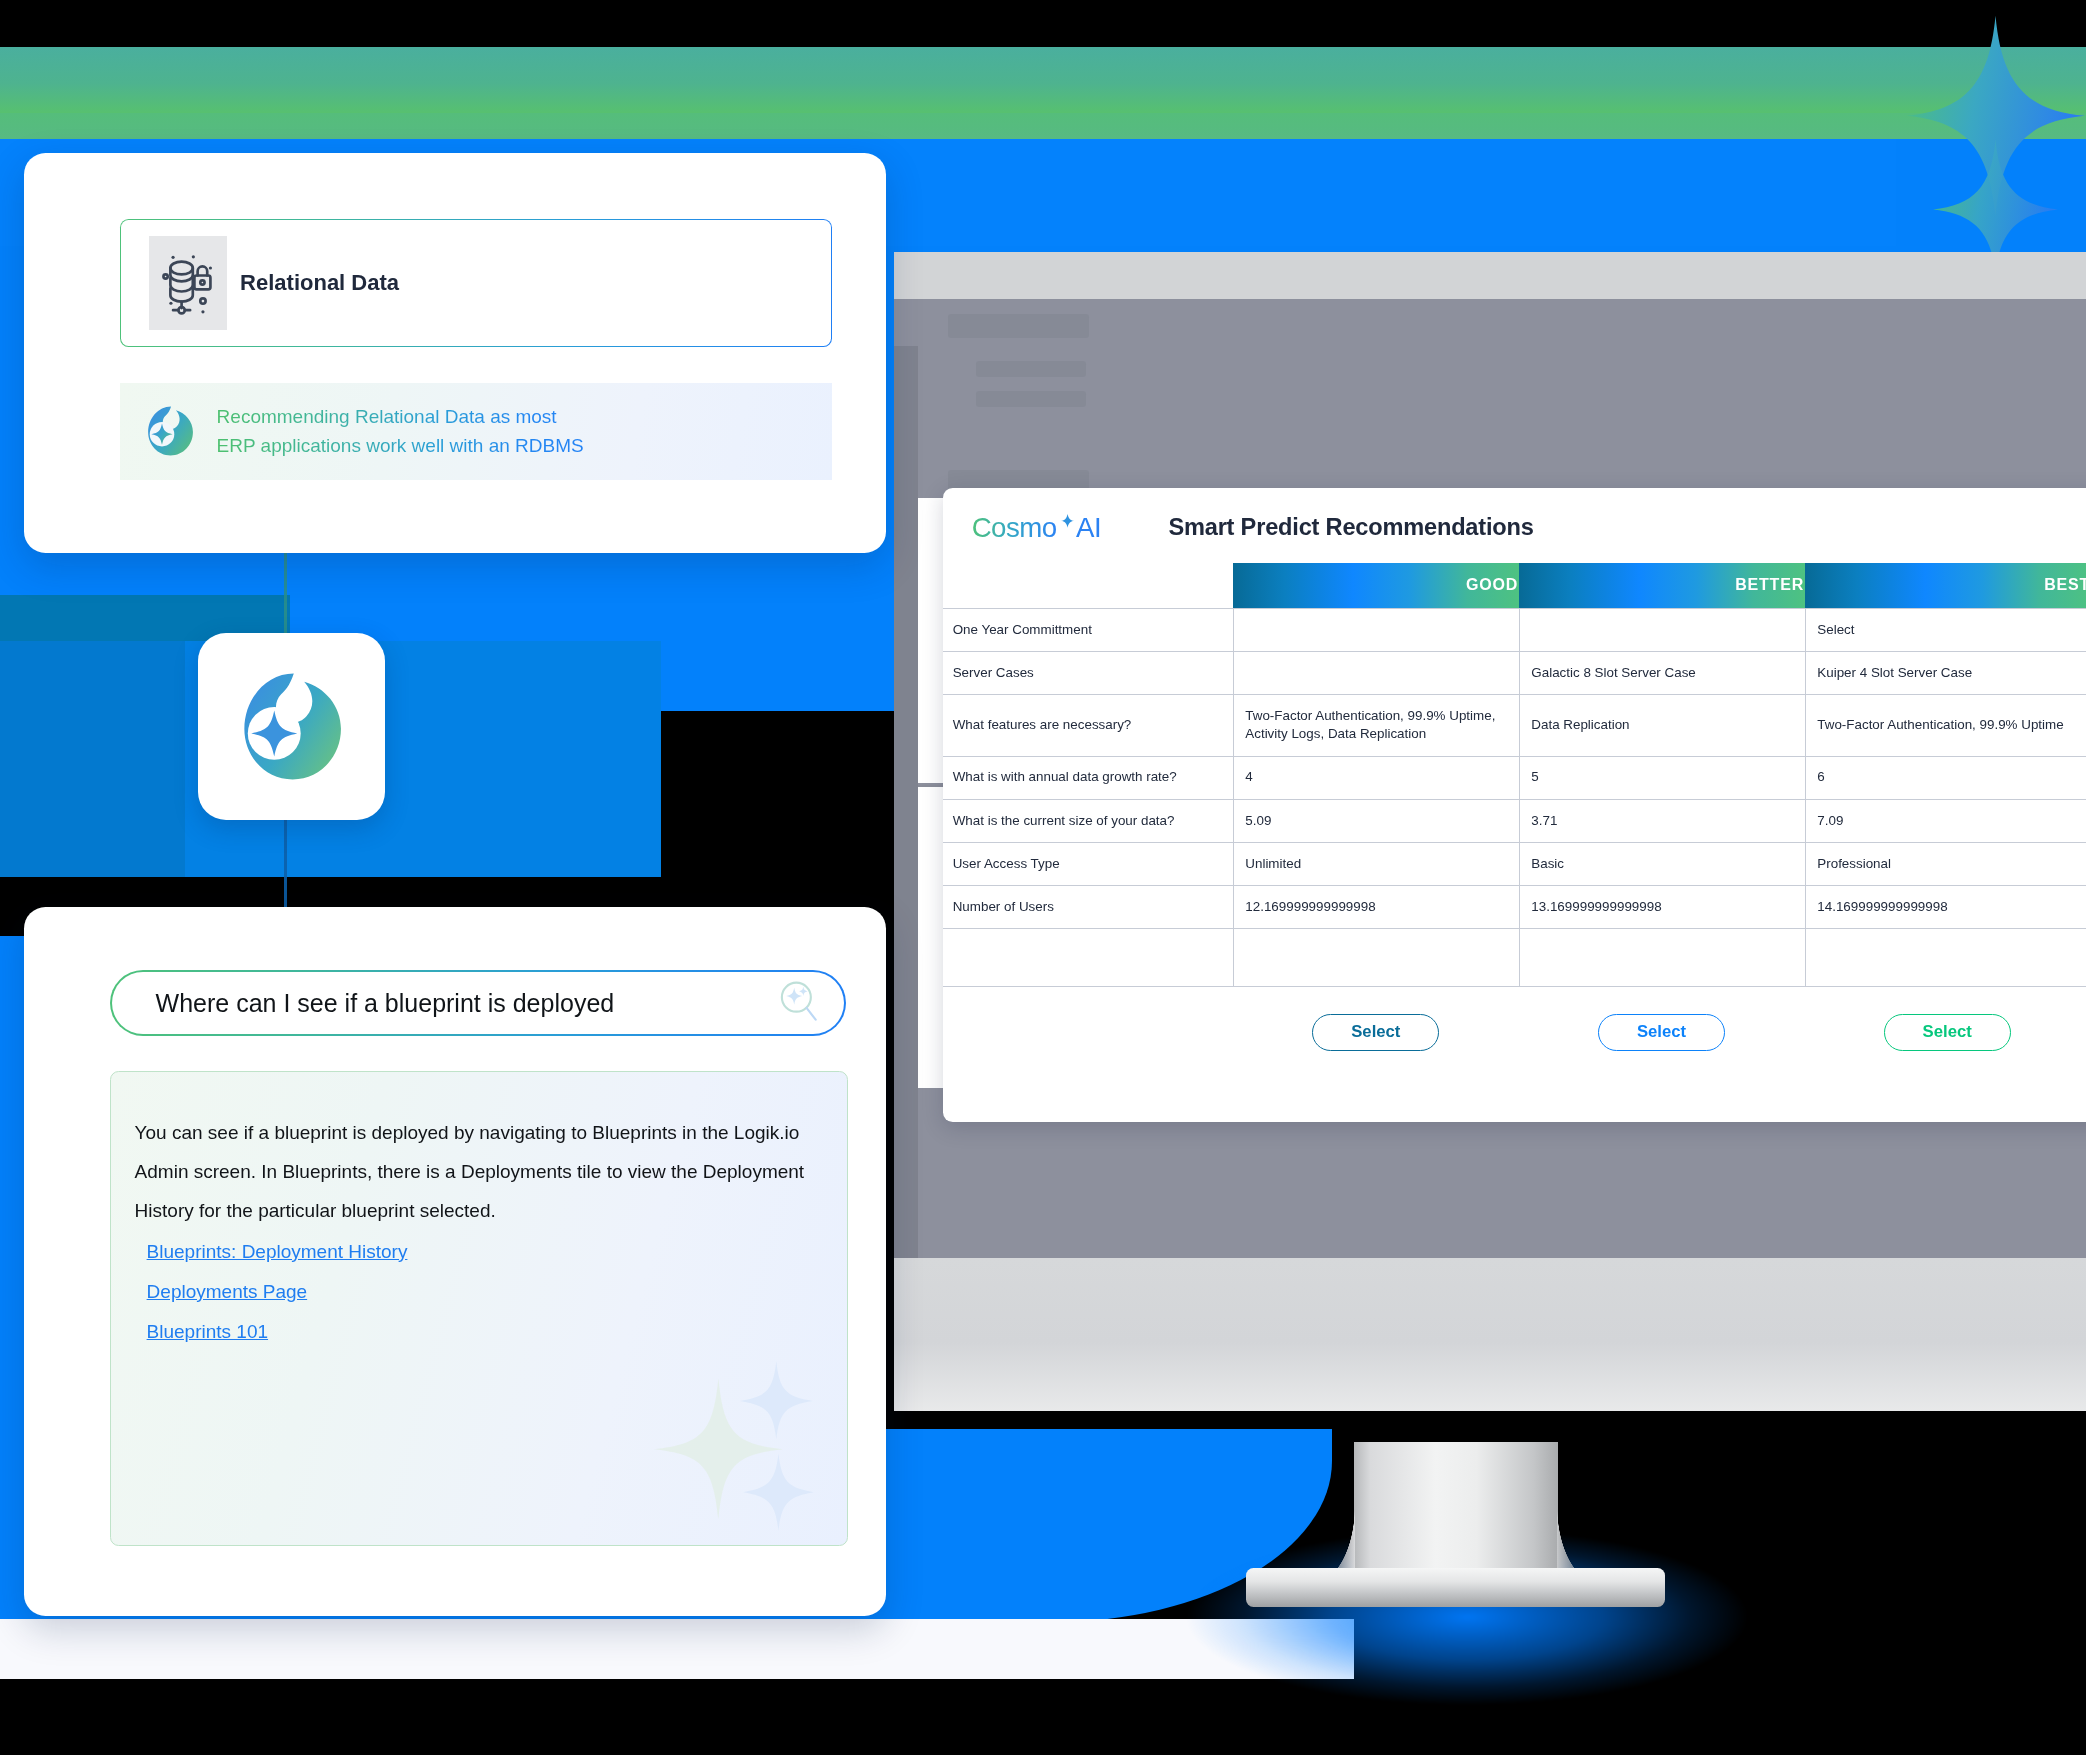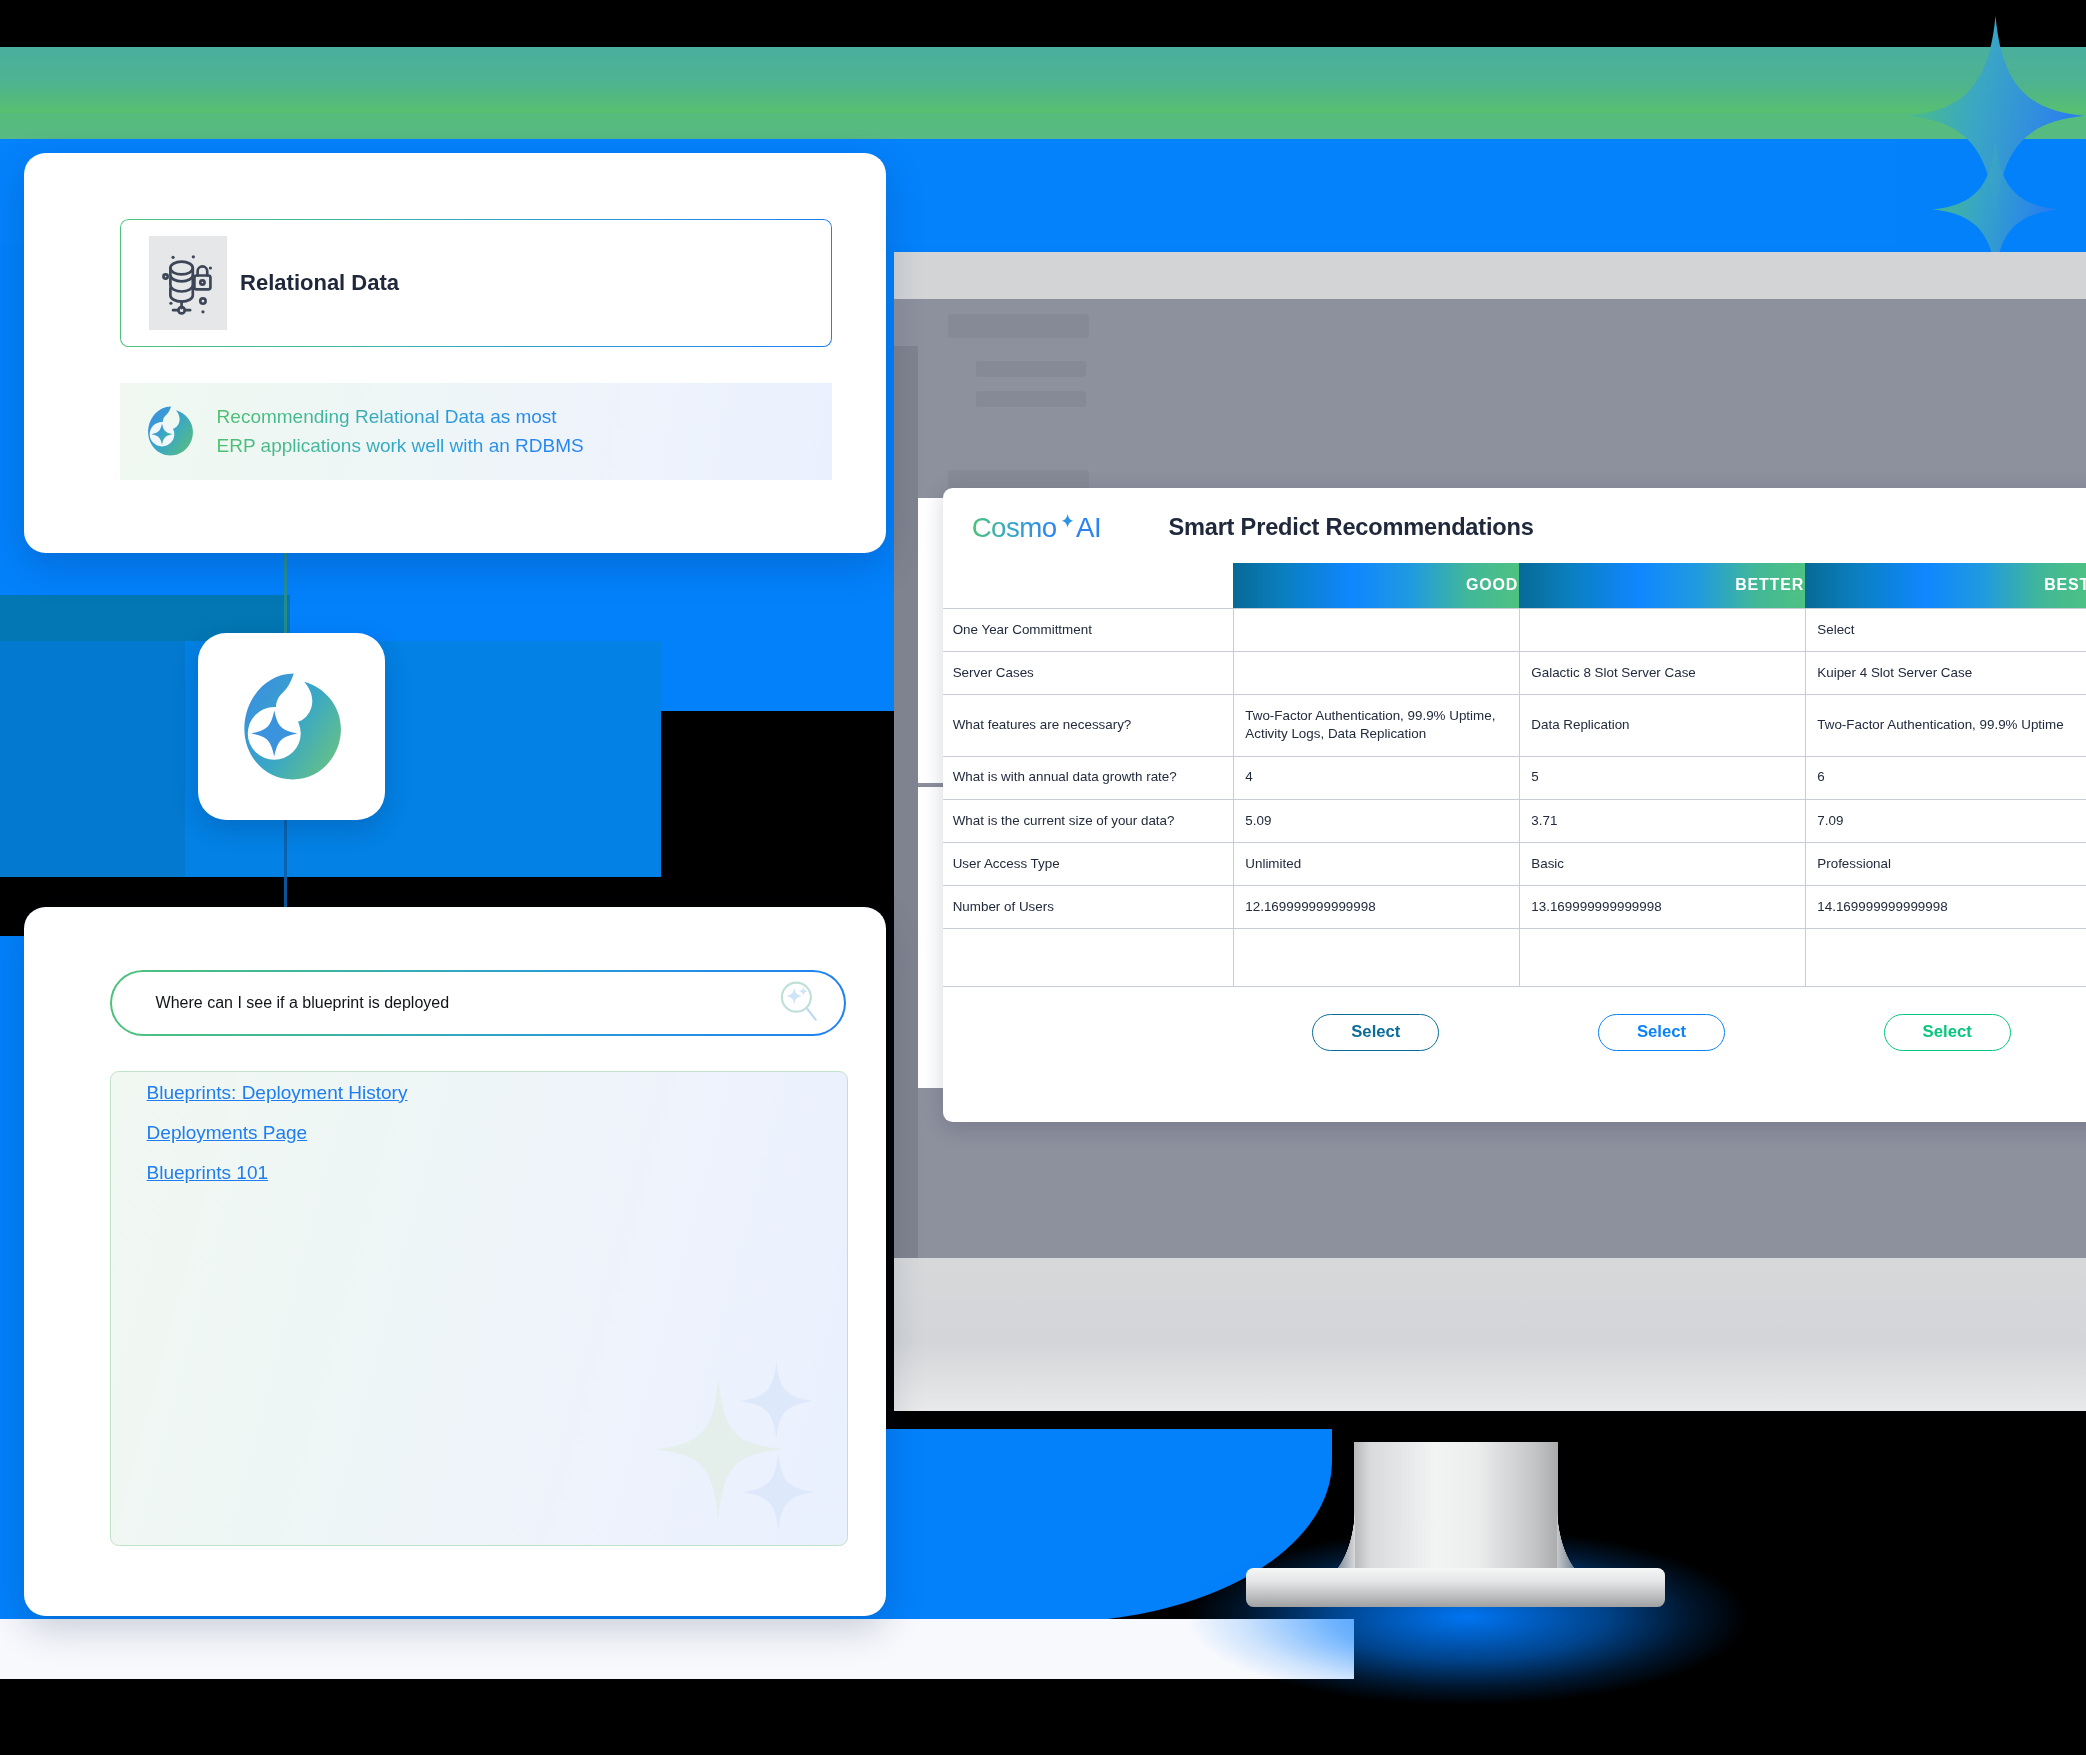--- a/index.html
+++ b/index.html
@@ -179,21 +179,21 @@
   .search-pill{
     position:absolute;left:86px;top:63px;width:736px;height:66px;
     border-radius:33px;padding:1.6px;box-sizing:border-box;
     background:linear-gradient(90deg,#4ec27a 0%,#3fb79c 26%,#2a9ed6 60%,#1f7ff5 100%);
   }
   .search-pill-inner{
     width:100%;height:100%;background:#fff;border-radius:32px;
     display:flex;align-items:center;justify-content:space-between;
     padding:0 25px 0 44px;box-sizing:border-box;
   }
-  .search-text{font-size:16px;color:#101418;}
+  .search-text{font-size:25px;color:#101418;}
   .answer-box{
     position:absolute;left:86px;top:164px;width:736px;height:473px;border-radius:8.6px;
     border:0.5px solid #bfe3c9;
     background:linear-gradient(105deg,#f1f8f2 0%,#eef6f5 32%,#eef3fc 68%,#e9f0fe 100%);
     overflow:hidden;
   }
   .answer-text{
     position:relative;z-index:2;
     padding:42px 37px 0 23.6px;font-size:19px;line-height:2.05;color:#111418;
   }
@@ -446,20 +446,21 @@
     </div>
 
     <div class="answer-box">
       <div class="sparkle-deco">
         <svg width="177" height="177" viewBox="0 0 330 330">
           <path d="M120 40 C130 140 150 162 240 172 C150 182 130 204 120 302 C110 204 90 182 0 172 C90 162 110 140 120 40 Z" fill="#e3efe8" opacity="0.85"></path>
           <path d="M228 8 C234 62 246 74 296 82 C246 90 234 102 228 154 C222 102 210 90 160 82 C210 74 222 62 228 8 Z" fill="#dde9fb"></path>
           <path d="M232 180 C238 232 250 244 298 252 C250 260 238 272 232 324 C226 272 214 260 166 252 C214 244 226 232 232 180 Z" fill="#dde9fb"></path>
         </svg>
       </div>
+      <div class="answer-text">You can see if a blueprint is deployed by navigating to Blueprints in the Logik.io Admin screen. In Blueprints, there is a Deployments tile to view the Deployment History for the particular blueprint selected.</div>
       <div class="sugg-links">
         <a>Blueprints: Deployment History</a>
         <a>Deployments Page</a>
         <a>Blueprints 101</a>
       </div>
     </div>
   </div>
 
 </div>
 

